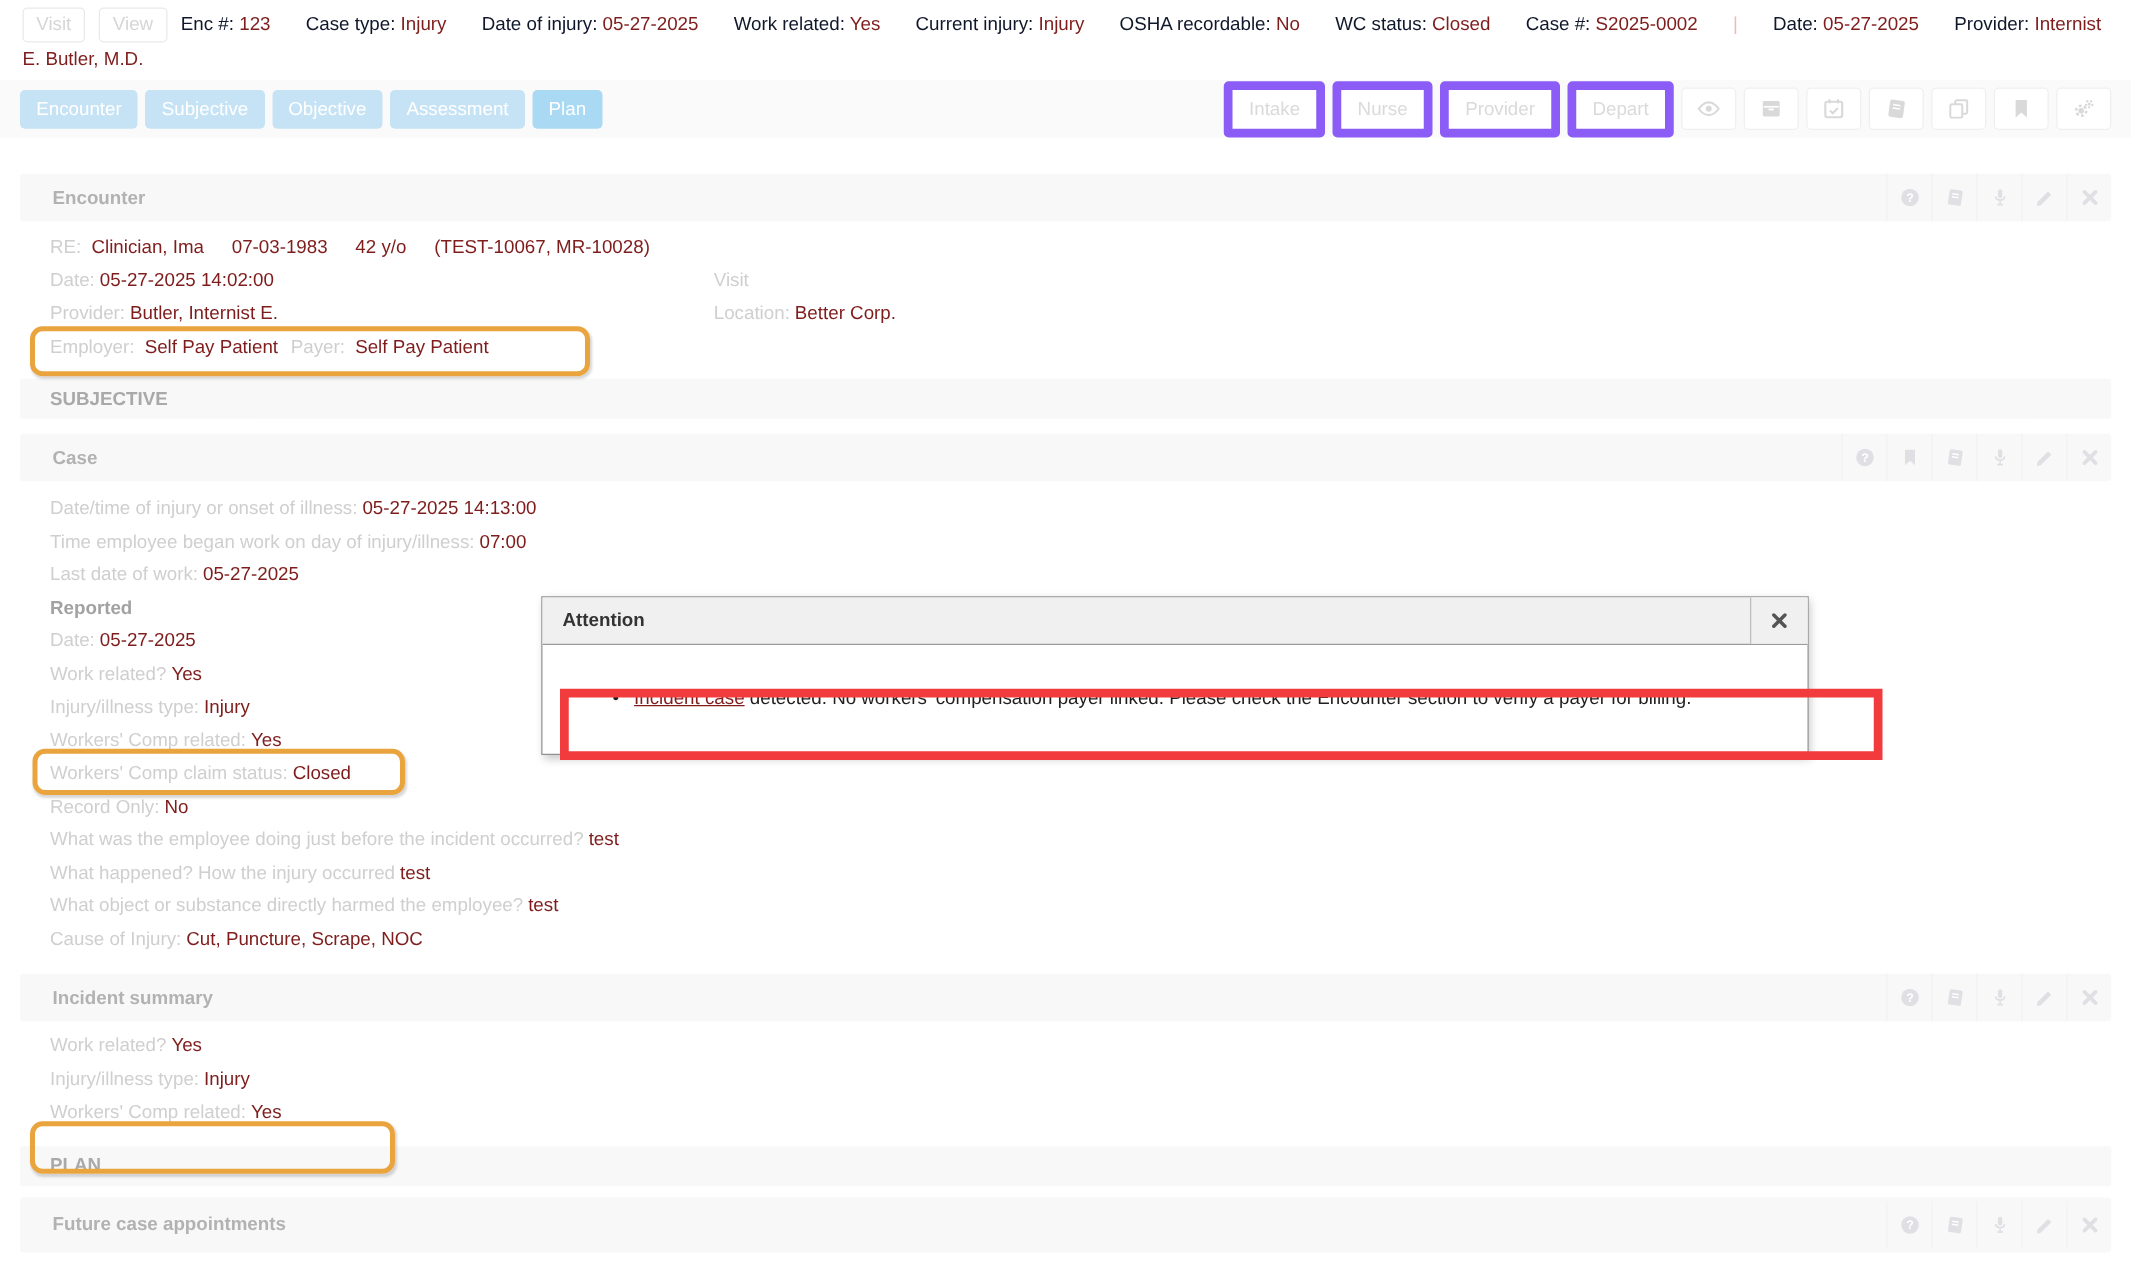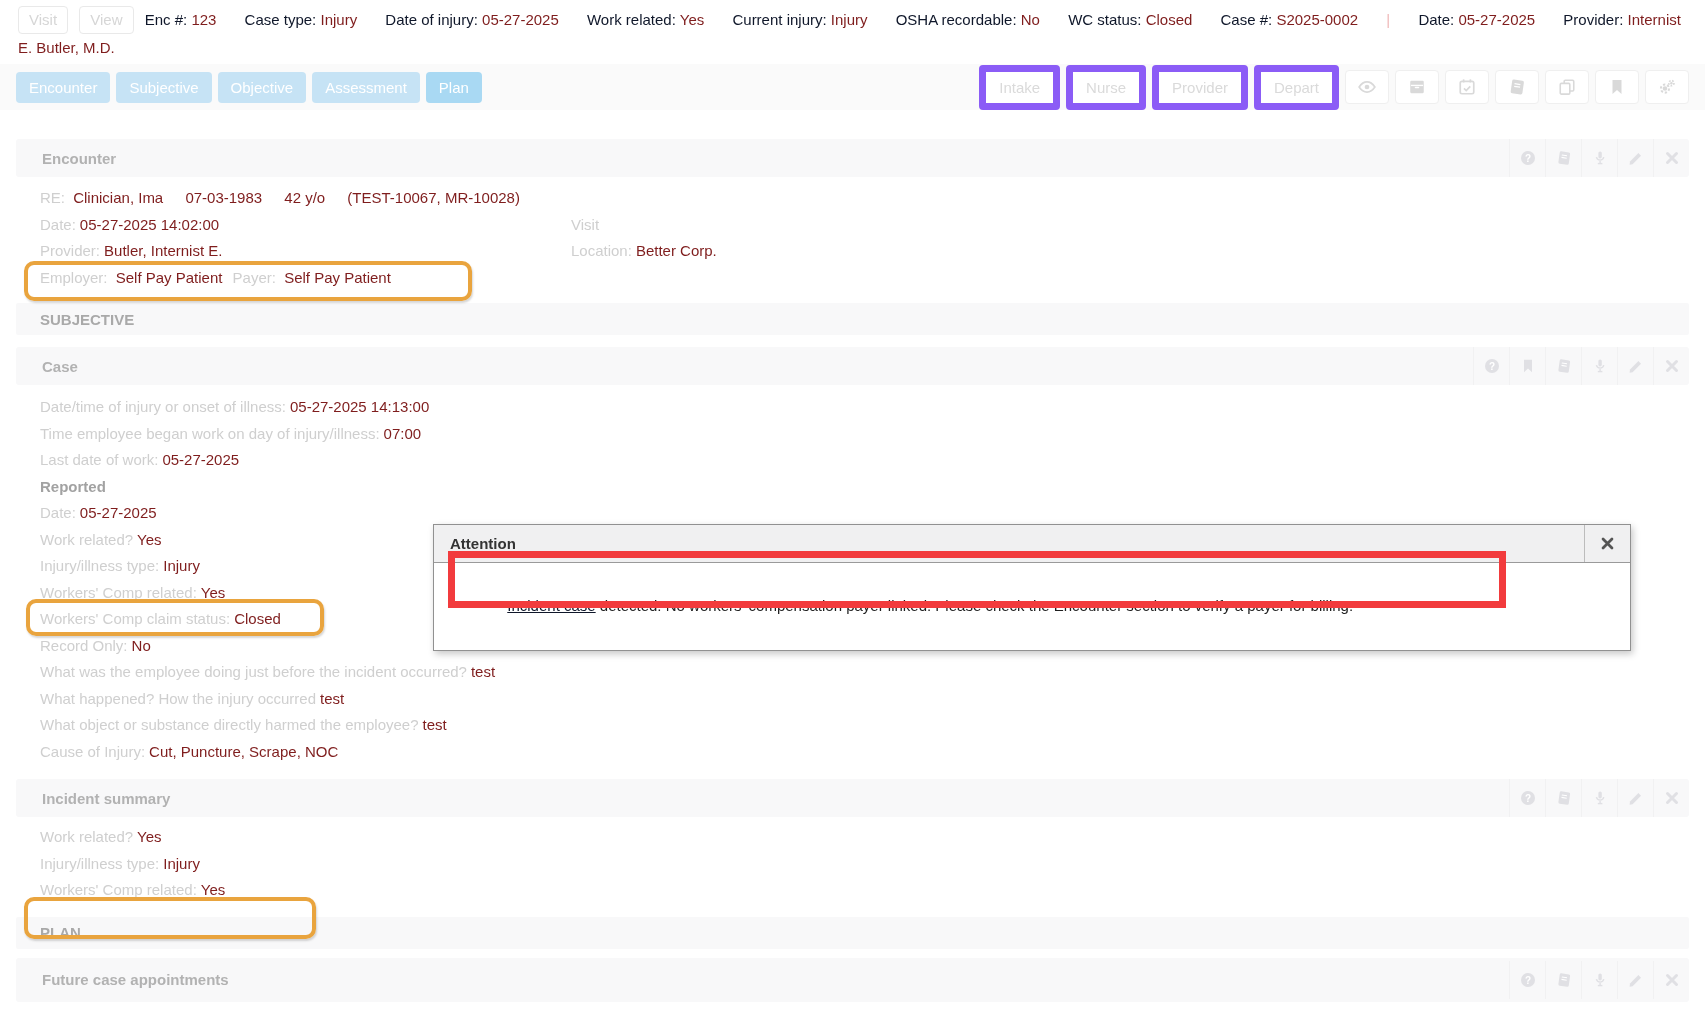--- a/index.html
+++ b/index.html
@@ -64,32 +64,32 @@
   
   .hl { position:absolute; border:4px solid #e9a43e; border-radius:10px; z-index:50;
         box-shadow:1px 2px 2px rgba(120,120,120,.30); }
   .hl-employer  { left:24px;  top:261px; width:448px; height:40px; }
   .hl-case-wc   { left:26px;  top:599px; width:298px; height:37px; }
   .hl-inc-wc    { left:24px;  top:897px; width:292px; height:42px; }
   .red-annotation { position:absolute; left:448px; top:551px; width:1058px; height:57px;
                     border:7px solid #f23b3d; z-index:60; }
 
   
-  .modal { position:absolute; left:433px; top:524px; width:1198px; height:127px; background:#fff;
+  .modal { position:absolute; left:433px; top:477px; width:1014px; height:127px; background:#fff;
            border:1px solid #919191; box-shadow:2px 3px 7px rgba(0,0,0,.22); z-index:40; }
   .modal-header { height:38px; background:#f0f0f1; border-bottom:1px solid #9a9a9a;
                   display:flex; align-items:stretch; }
   .modal-title { font-weight:bold; font-size:15px; color:#333; padding-left:16px; align-self:center; }
   .modal-close { margin-left:auto; width:46px; border-left:1px solid #bcbcbc; display:flex;
                  align-items:center; justify-content:center; color:#555; background:#f0f0f1;
                  border-top:none; border-right:none; border-bottom:none; }
   .modal-close svg { width:13px; height:13px; }
   .modal-msg { position:absolute; left:56px; top:72px; font-size:15px; color:#1f1f1f; white-space:nowrap; }
   .modal-msg .bullet { margin-right:12px; color:#1f1f1f; }
-  .msg-link { text-decoration:underline; color:#0f172a; }
+  .msg-link { text-decoration:underline; color:#7f1d1d; }
 </style>
 </head>
 <body>
 
 <div class="page">
 
   <div class="topbar">
     <button class="tb-btn">Visit</button>
     <button class="tb-btn">View</button>
     <span class="pair"><span class="lbl">Enc #:</span> <span class="val">123</span></span>

